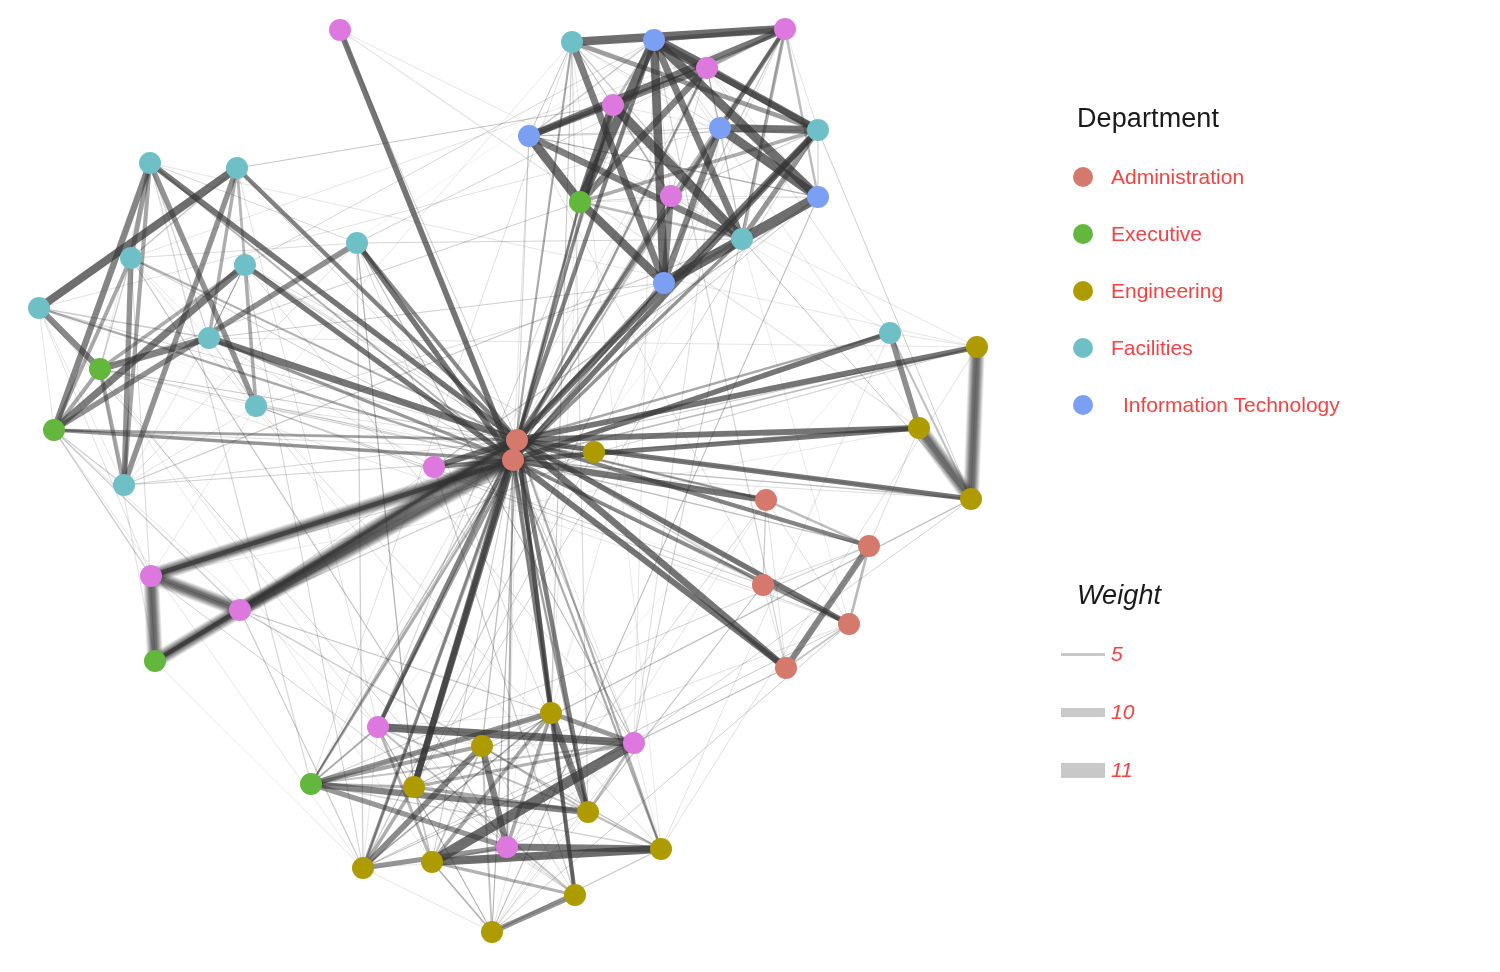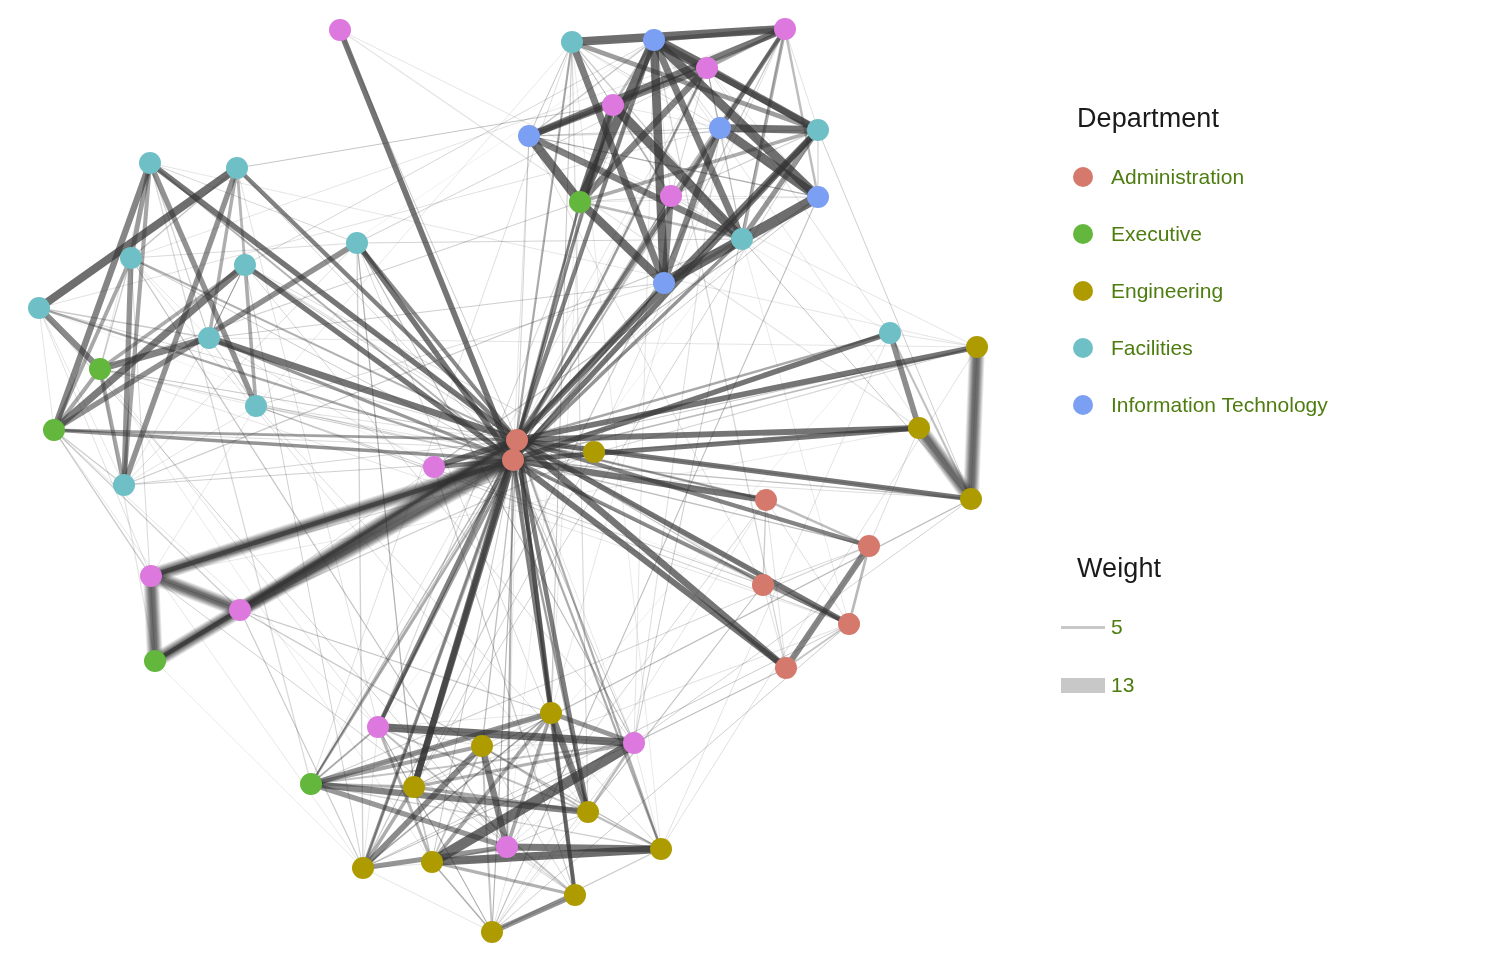--- a/index.html
+++ b/index.html
@@ -6,21 +6,21 @@
   body{width:1500px;height:972px;overflow:hidden;font-family:"Liberation Sans",sans-serif;}
   #root{position:relative;width:1500px;height:856px;background:#ffffff;}
   #graph-panel{position:absolute;left:0;top:0;width:1055px;height:972px;}
   #legend-panel{position:absolute;left:1055px;top:0;width:445px;height:972px;}
   svg{display:block;}
   .legend-block{position:absolute;}
   .legend-row{display:flex;align-items:center;}
   .swatch-wrap{width:56px;display:flex;justify-content:center;align-items:center;}
   .dot{border-radius:50%;}
   .lg-title{font-size:27px;color:#1a1a1a;margin:0 0 14px 22px;letter-spacing:.1px;}
-  .lg-text{font-size:21px;color:#4d7c0f;white-space:nowrap;}
+  .lg-text{font-size:21px;color:#ef4444;white-space:nowrap;}
 </style>
 </head>
 <body>
 
 <div id="root">
 
   <div id="graph-panel">
     <svg id="graph-svg" width="1055" height="972" viewBox="0 0 1055 972">
       <g id="edges-layer">
           <line x1="572" y1="42" x2="654" y2="40" stroke="#333333" stroke-width="0.60" stroke-opacity="0.201" stroke-linecap="butt"></line>
@@ -571,41 +571,47 @@
               <div class="dot" style="width: 20px; height: 20px; background: rgb(174, 155, 0);"></div>
             </div>
             <div class="lg-text">Engineering</div>
           </div>
           <div class="legend-row" style="height: 57px; text-align: center;">
             <div class="swatch-wrap">
               <div class="dot" style="width: 20px; height: 20px; background: rgb(111, 192, 198);"></div>
             </div>
             <div class="lg-text">Facilities</div>
           </div>
-          <div class="legend-row" style="height: 57px;">
+          <div class="legend-row" style="height: 57px; gap: 12px;">
             <div class="swatch-wrap">
               <div class="dot" style="width: 20px; height: 20px; background: rgb(123, 159, 242);"></div>
             </div>
             <div class="lg-text">Information Technology</div>
           </div>
         </div>
     </div>
 
-    <div class="legend-block" style="left:0px;top:553px;">
+    <div class="legend-block" style="left:0px;top:580px;font-style:italic;">
       <div class="lg-title">Weight</div>
       <div id="weight-legend-rows">
           <div class="legend-row" style="height: 58px;">
             <div class="swatch-wrap">
               <div style="width: 44px; height: 3px; background: rgb(200, 200, 200);"></div>
             </div>
             <div class="lg-text">5</div>
           </div>
           <div class="legend-row" style="height: 58px;">
             <div class="swatch-wrap">
+              <div style="width: 44px; height: 9px; background: rgb(200, 200, 200);"></div>
+            </div>
+            <div class="lg-text">10</div>
+          </div>
+          <div class="legend-row" style="height: 58px;">
+            <div class="swatch-wrap">
               <div style="width: 44px; height: 15px; background: rgb(200, 200, 200);"></div>
             </div>
-            <div class="lg-text">13</div>
+            <div class="lg-text">11</div>
           </div>
         </div>
     </div>
 
   </div>
 </div>
 
 </body></html>

